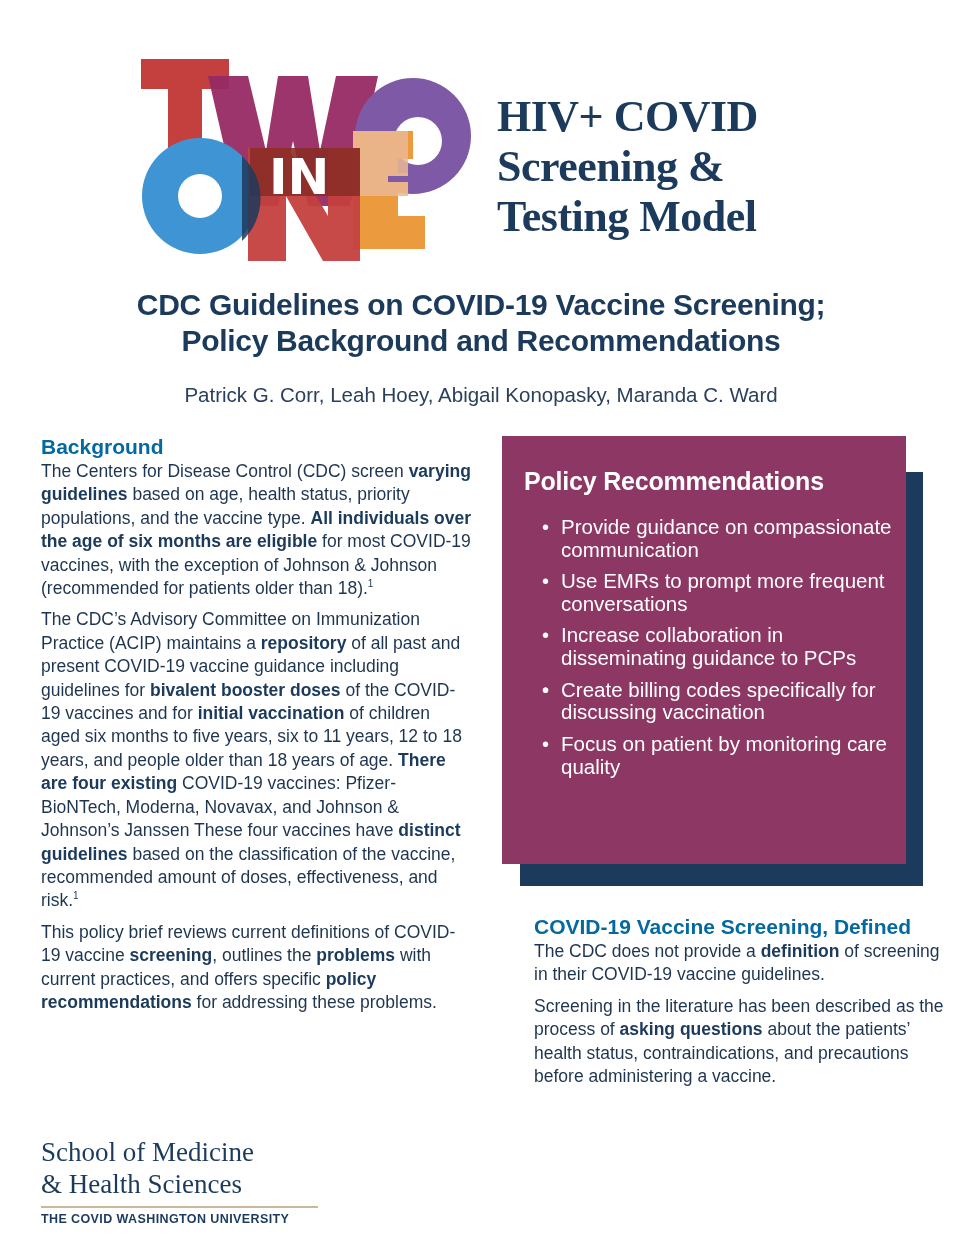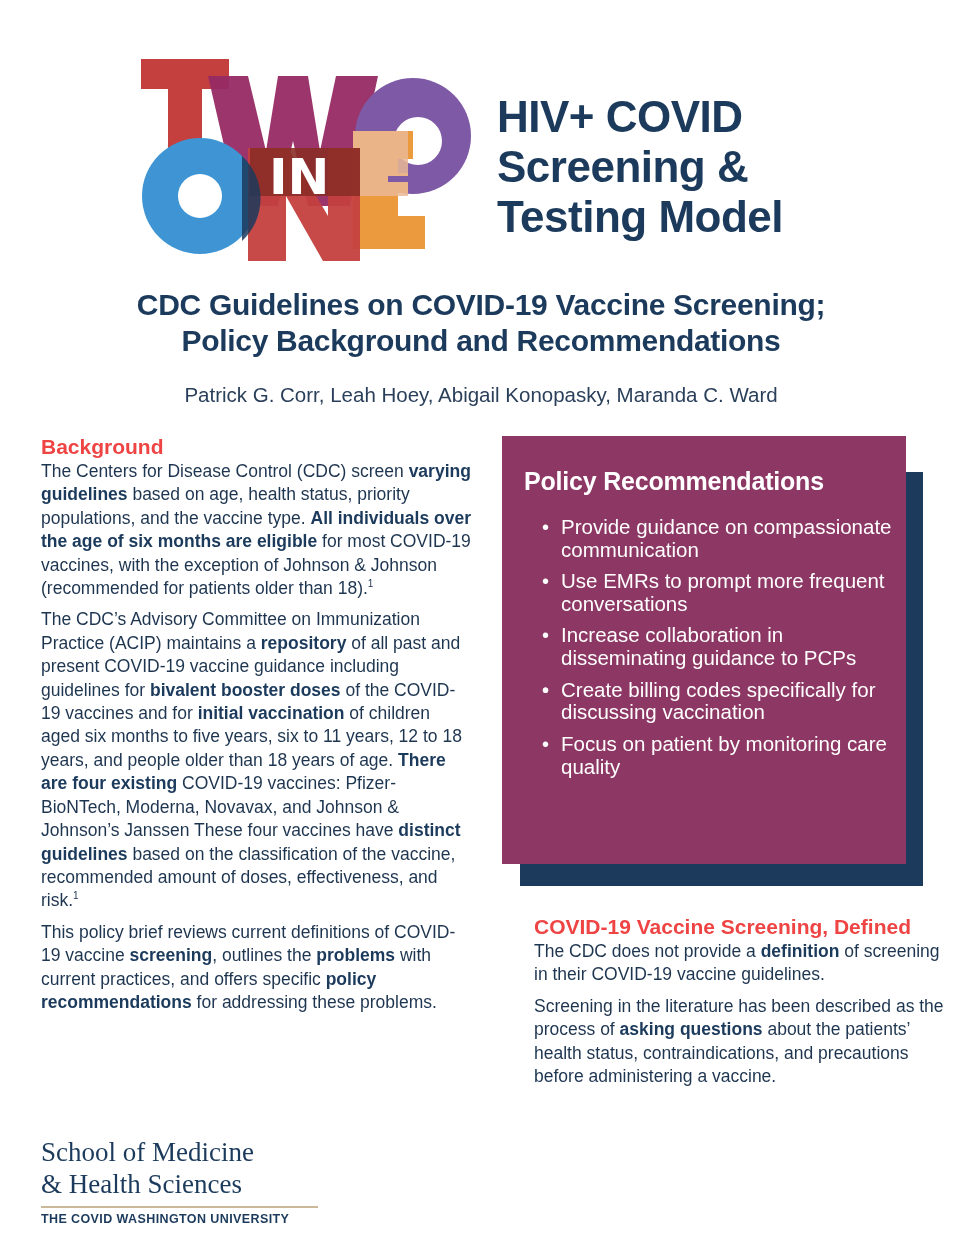--- a/index.html
+++ b/index.html
@@ -4,32 +4,32 @@
 <style>
   html, body { margin:0; padding:0; background:#ffffff; }
   body { width:962px; height:1260px; position:relative; overflow:hidden;
          font-family:"Liberation Sans", "DejaVu Sans", sans-serif; color:#1b3a5c; }
   .abs { position:absolute; }
 
   
   #logo { left:138px; top:56px; width:335px; height:205px; }
 
   
-  #hdr-title { left:497px; top:92px; width:440px; font-family:Liberation Sans, sans-serif;
+  #hdr-title { left:497px; top:92px; width:440px; font-family:Liberation Serif, serif;
                font-weight:bold; font-size:44px; line-height:50px; color:#1b3a5c; letter-spacing:-0.5px; }
   #hdr-title div { white-space:nowrap; }
 
   
   #subtitle { left:0; top:287px; width:962px; text-align:center; font-weight:bold;
               font-size:30px; line-height:36px; color:#1b3a5c; letter-spacing:-0.3px; }
   #authors { left:0; top:383px; width:962px; text-align:center; font-size:20.5px; color:#2a3f5a; }
 
   
   #left { left:41px; top:434px; width:430px; font-size:17.5px; line-height:23.4px; color:#1e3550; }
-  .sec-head { font-weight:bold; font-size:21px; line-height:26px; color:#ef4444; }
+  .sec-head { font-weight:bold; font-size:21px; line-height:26px; color:#0369a1; }
   .para { margin:0 0 8px 0; }
   .para b { font-weight:bold; color:#1b3a5c; }
   sup { font-size:10px; line-height:0; vertical-align:super; }
 
   
   #policy-shadow { left:520px; top:472px; width:403px; height:414px; background:#1b3a5c; }
   #policy-box { left:502px; top:436px; width:404px; height:428px; background:#8d3864; }
   #policy-title { left:524px; top:467px; font-weight:bold; font-size:25px; color:#ffffff; white-space:nowrap; letter-spacing:-0.2px; }
   #policy-list { left:540px; top:516px; width:360px; margin:0; padding:0; list-style:none; color:#ffffff;
                  font-size:20.5px; line-height:22.8px; }

